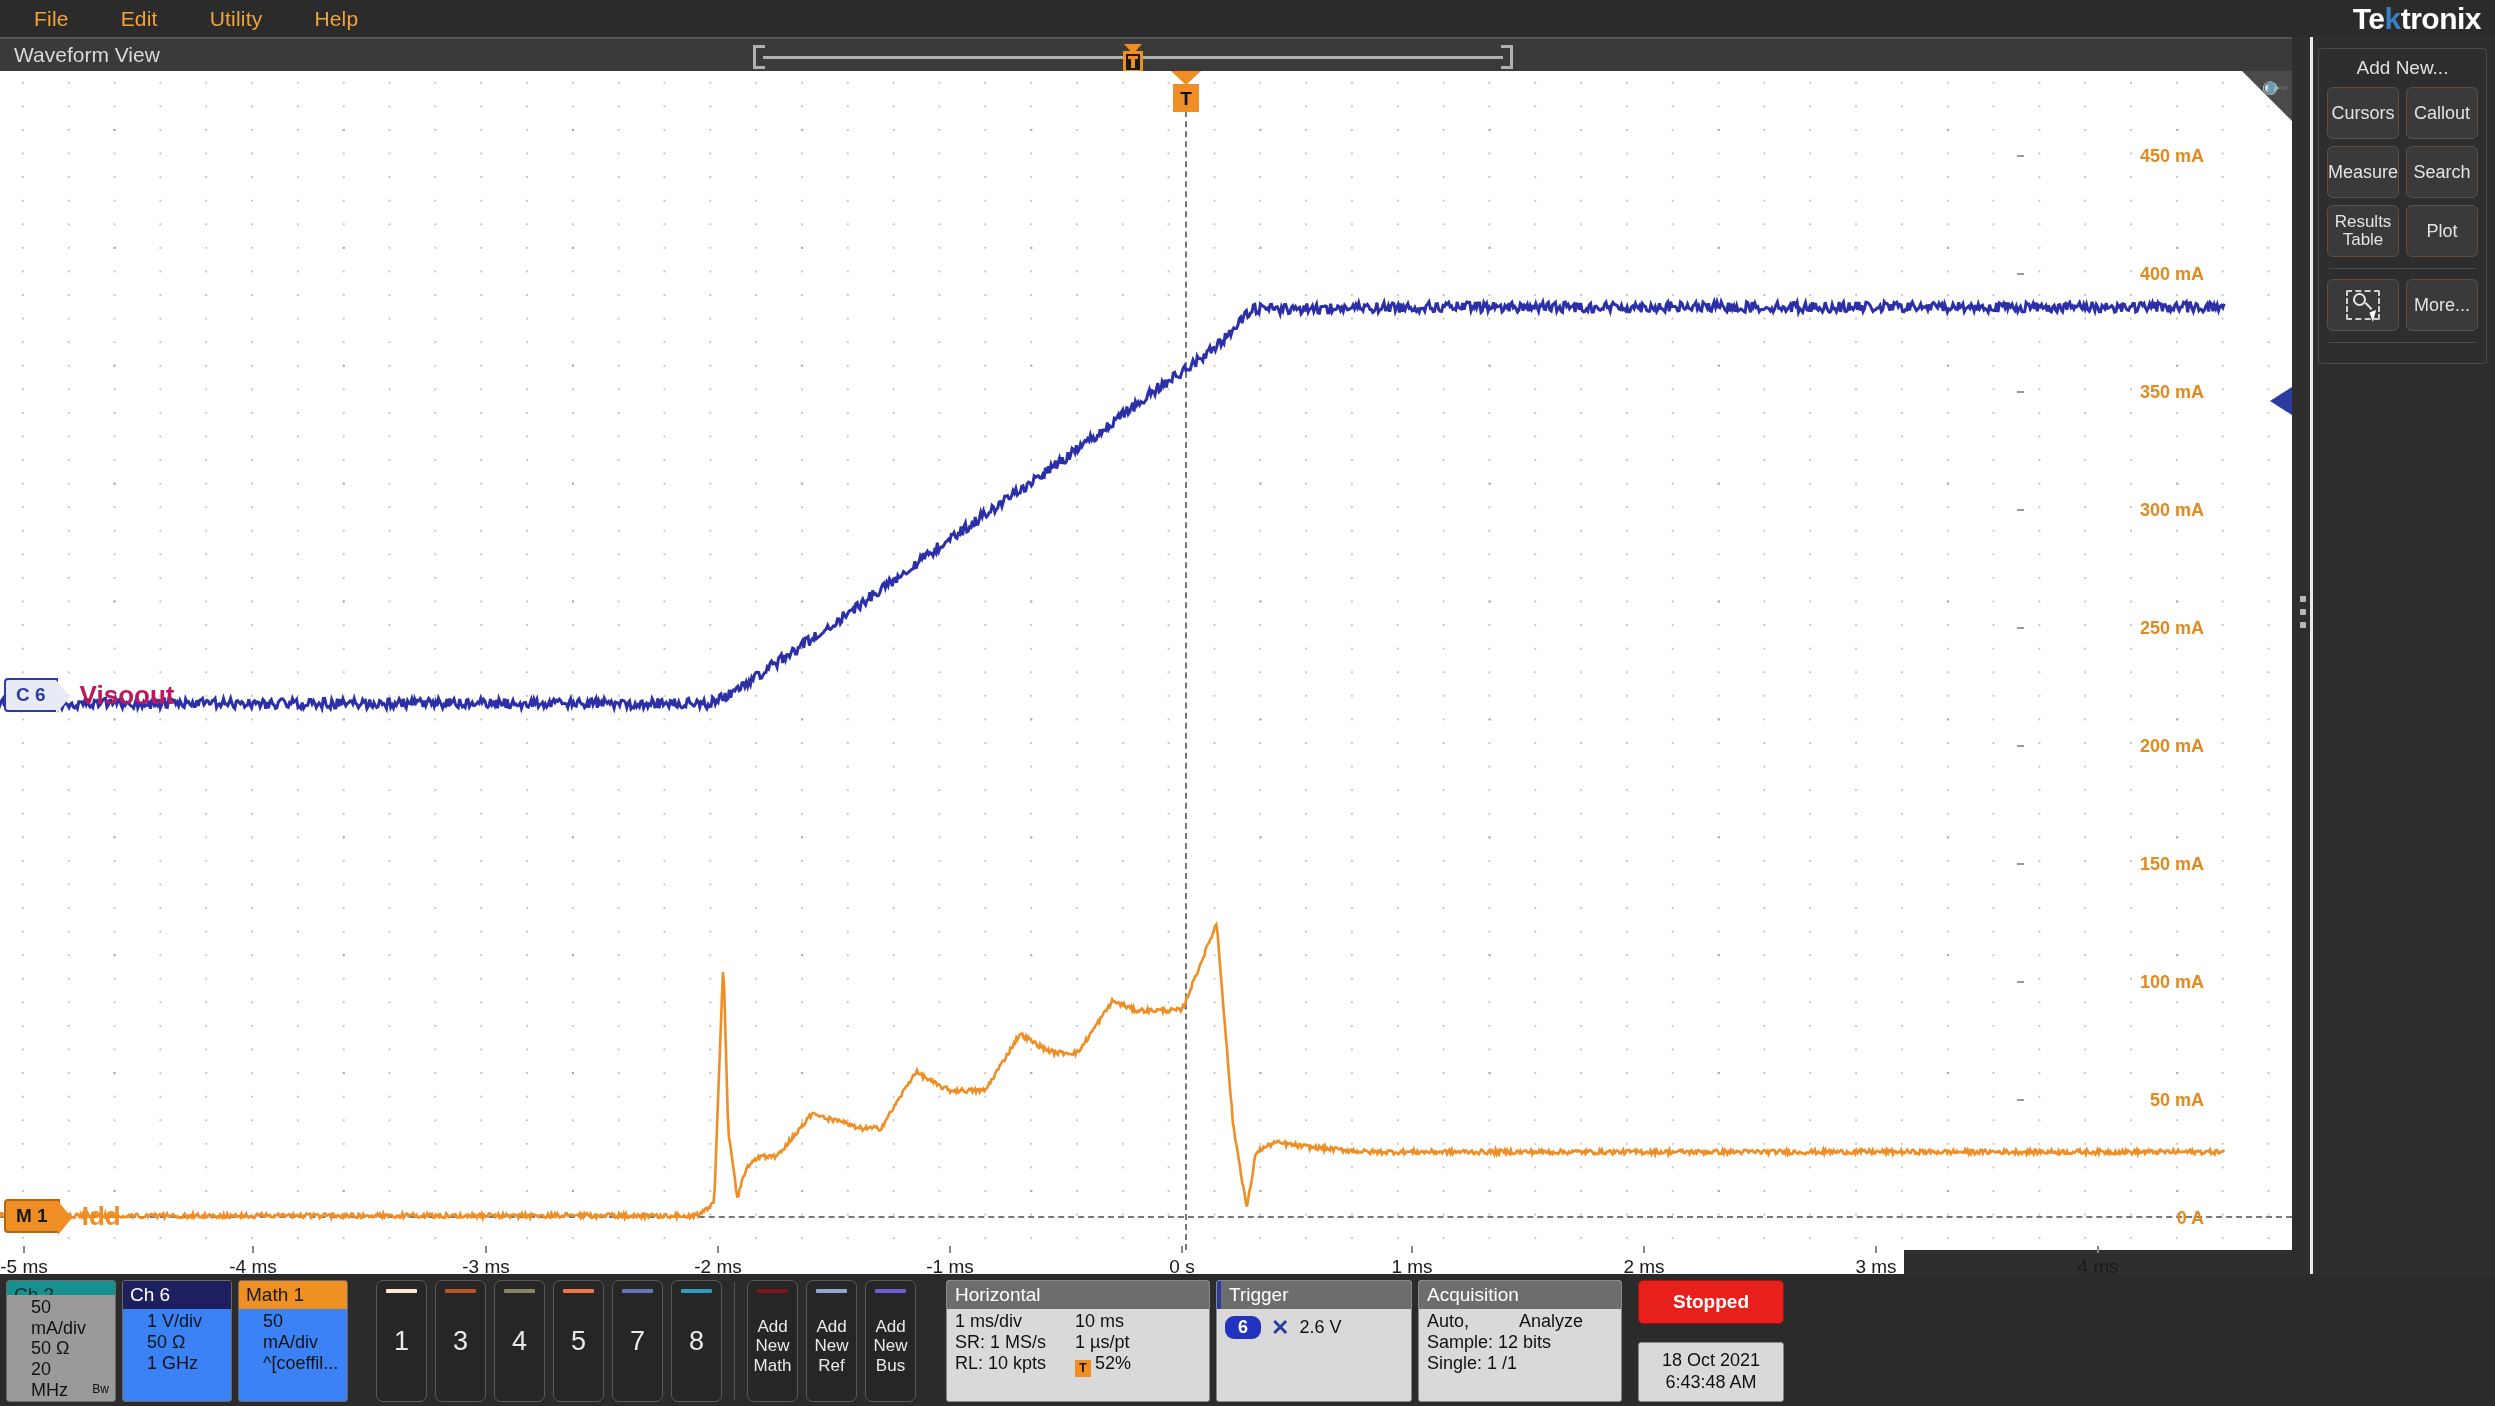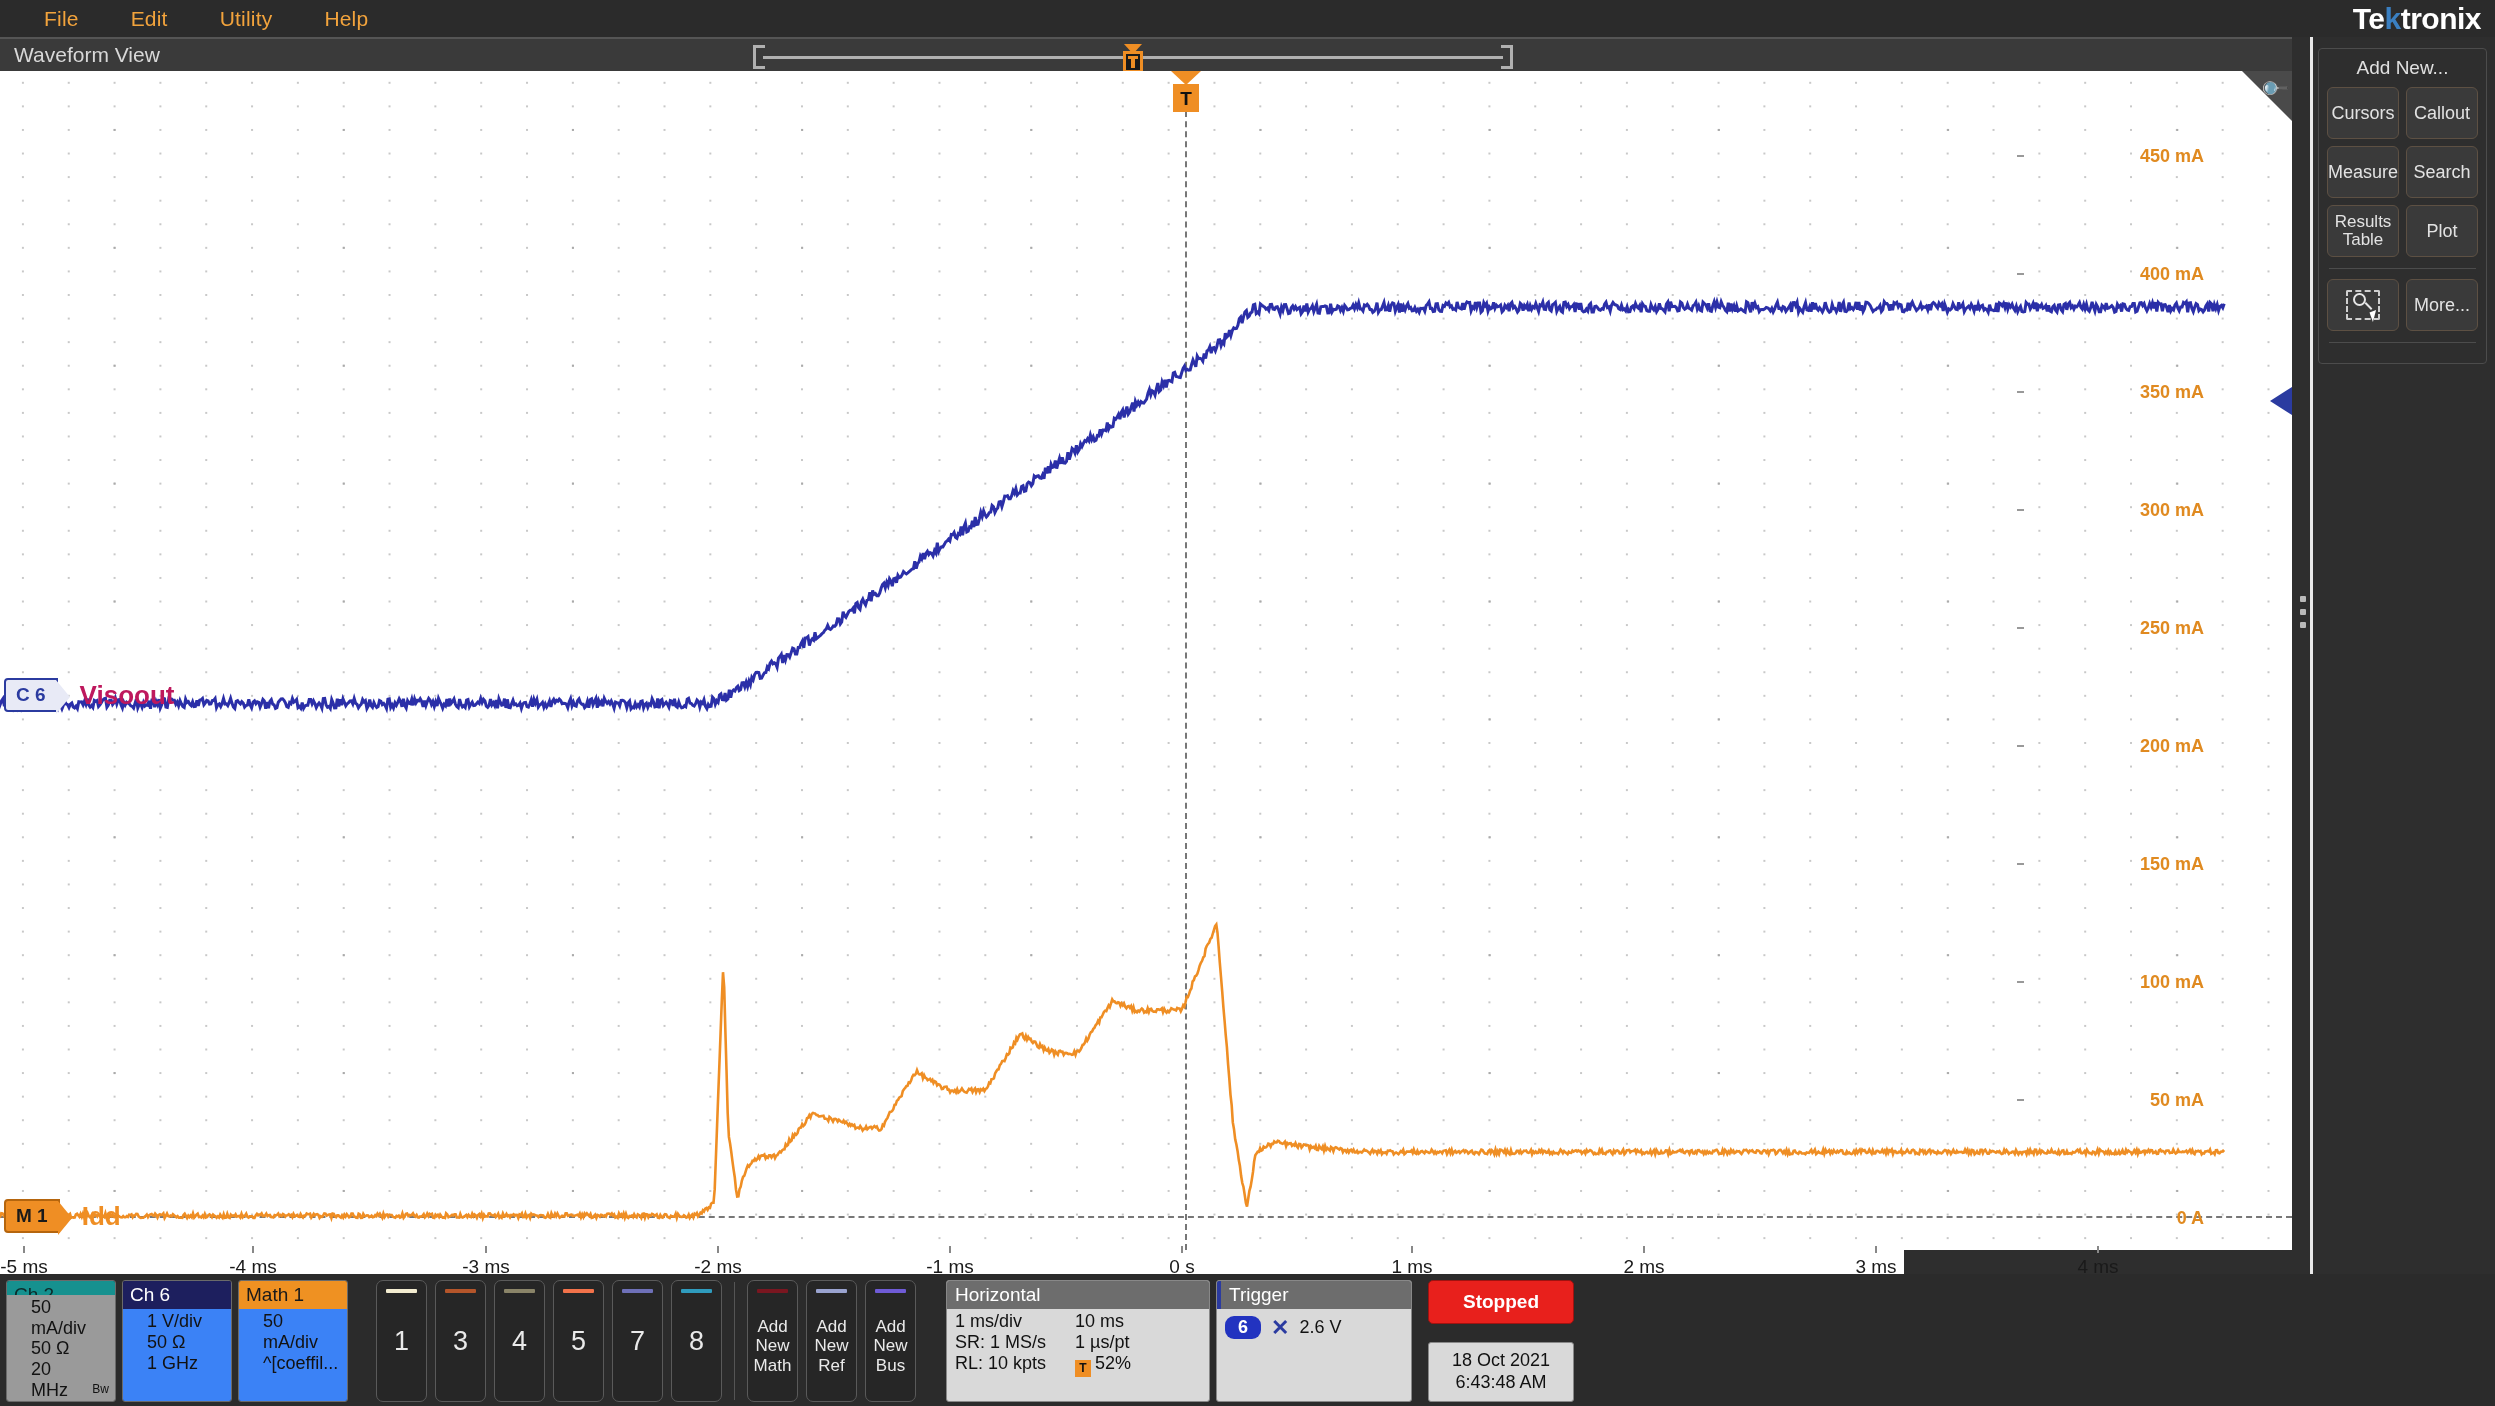--- a/index.html
+++ b/index.html
@@ -8,21 +8,21 @@
     background: #2b2b2b;
     font-family: "Liberation Sans", sans-serif;
     overflow: hidden;
   }
   .app { position: relative; width: 2495px; height: 1406px; background: #2e2e2e; }
 
   
   .menubar {
     position: absolute; left: 0; top: 0; width: 2495px; height: 37px;
     background: #2b2b2b; display: flex; align-items: center;
-    padding-left: 18px; gap: 0;
+    padding-left: 8px; gap: 0;
   }
   .menu-item {
     color: #f2a33c; font-size: 21px; padding: 2px 26px; cursor: default;
     letter-spacing: .2px;
   }
 
   
   .tek-logo {
     position: absolute; right: 14px; top: 2px;
     font-size: 30px; font-weight: bold; color: #ffffff;
@@ -552,20 +552,31 @@
       <div class="head trig-head-bar">Trigger</div>
       <div class="body">
         <div class="trigrow">
           <span class="trig-chip">6</span>
           <span class="edge-glyph">✕</span>
           <span>2.6 V</span>
         </div>
       </div>
     </div>
 
+    <div class="infobox" style="width:204px">
+      <div class="head">Acquisition</div>
+      <div class="body">
+        <div class="kv">
+            <span class="k" style="min-width:92px">Auto,</span>
+            <span>Analyze</span>
+          </div>
+        <div>Sample: 12 bits</div>
+        <div>Single: 1 /1</div>
+      </div>
+    </div>
 
     <div class="status-col">
       <div class="status-run">Stopped</div>
       <div class="status-dt">
         <div>18 Oct 2021</div>
         <div>6:43:48 AM</div>
       </div>
     </div>
   </div>
 </div>

